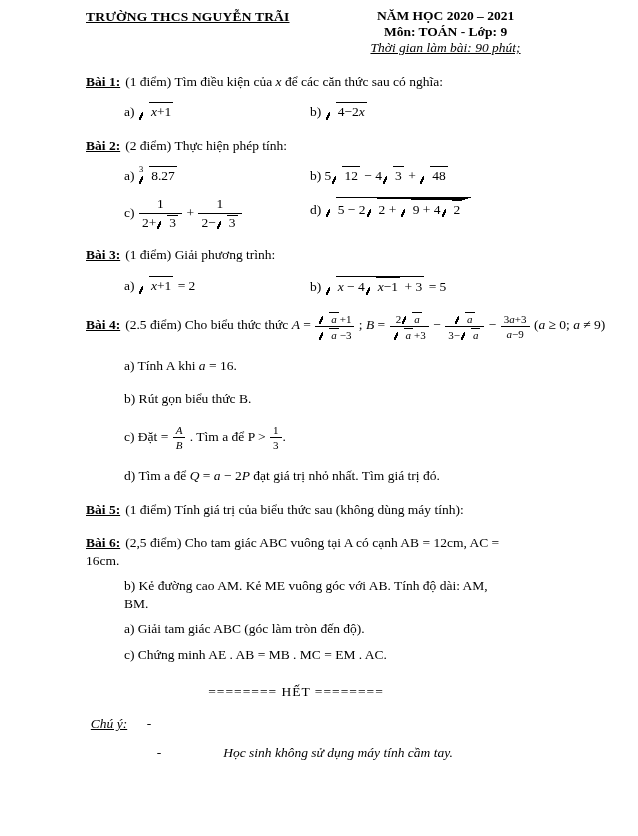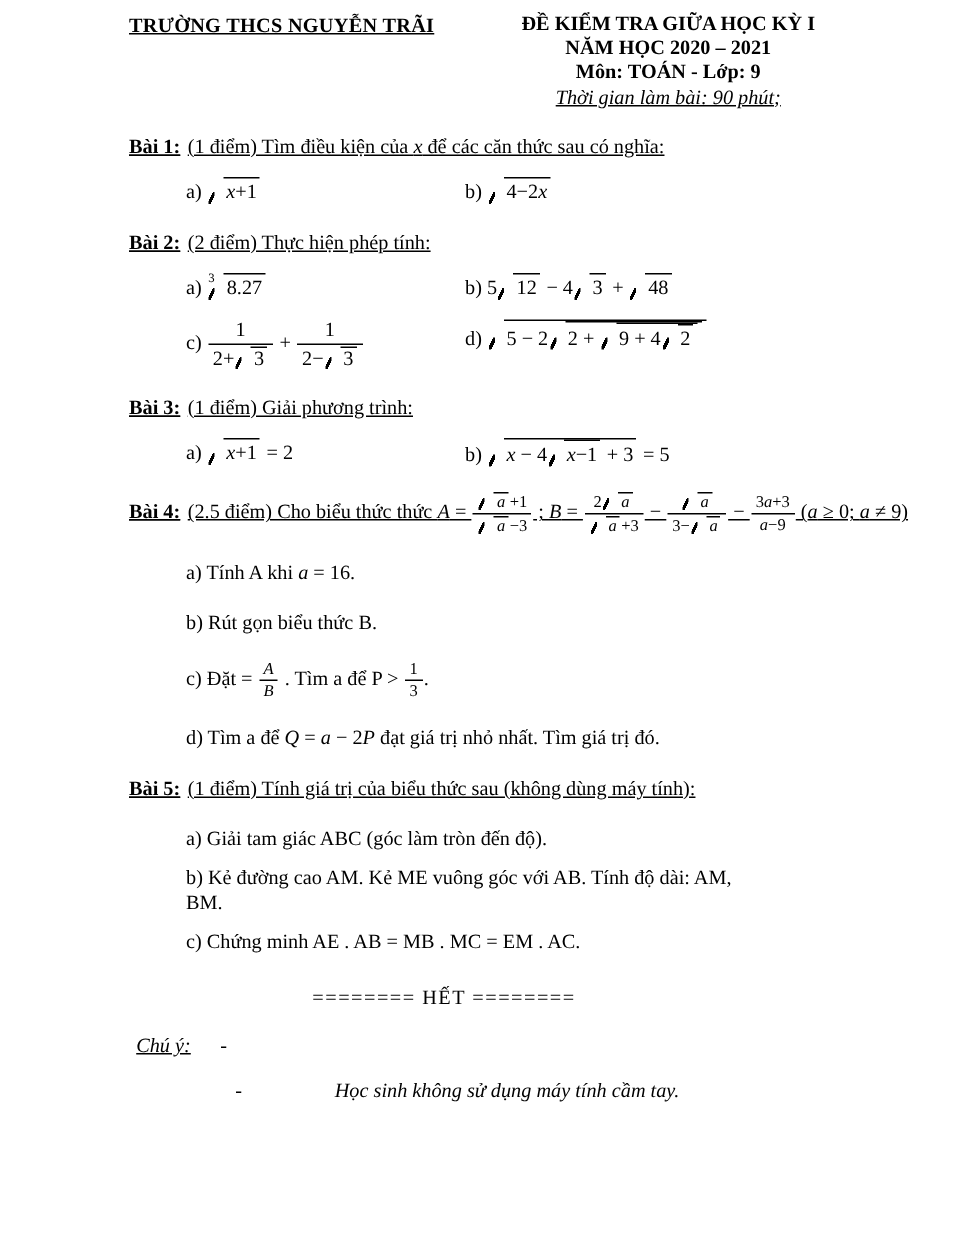--- a/index.html
+++ b/index.html
@@ -11,21 +11,21 @@
   .page{padding:8px 22px 0 86px;box-sizing:border-box;width:528px;}
 
   
   .header{display:flex;align-items:flex-start;}
   .school{font-weight:700;text-decoration:underline;white-space:nowrap;letter-spacing:.2px;}
   .title-block{margin-left:36px;text-align:center;font-weight:700;line-height:1.2;min-width:240px;}
   .title-block .t4{font-weight:400;font-style:italic;text-decoration:underline;}
 
   
   .sec{margin-top:16px;}
-  .sec-head{white-space:normal;text-decoration:underline;}
+  .sec-head{white-space:normal;}
   .b-label{font-weight:700;text-decoration:underline;margin-right:5px;}
   .row{display:flex;align-items:flex-start;margin-top:12px;}
   .col-a{margin-left:38px;flex:0 0 186px;}
   .col-b{flex:1;}
   .sub{margin-left:38px;margin-top:16px;}
   .sec4 .sec-head{white-space:nowrap;}
   .sec4 .frac{font-size:11px;}
   .sec5 .formula{margin-left:40px;margin-top:14px;}
   .sec6 .sub{margin-top:8px;}
 
@@ -56,21 +56,20 @@
   .note-text{flex:1;}
 </style>
 </head>
 <body>
 
 <div class="page">
 
   <div class="header">
     <div class="school">TRƯỜNG THCS NGUYỄN TRÃI</div>
     <div class="title-block">
-      <div>ĐỀ KIỂM TRA GIỮA HỌC KỲ I</div>
       <div>NĂM HỌC 2020 – 2021</div>
       <div>Môn: TOÁN - Lớp: 9</div>
       <div class="t4">Thời gian làm bài: 90 phút;</div>
     </div>
   </div>
 
   <div class="sec sec1">
     <div class="sec-head"><span class="b-label">Bài 1:</span><span>(1 điểm) Tìm điều kiện của <i>x</i> để các căn thức sau có nghĩa:</span></div>
     <div class="row">
       <div class="col-a">a) <span class="sqrt">
@@ -189,22 +188,23 @@
     <div class="sub">b) Rút gọn biểu thức B.</div>
     <div class="sub">c) Đặt = <span class="frac"><span class="num"><i>A</i></span><span class="den"><i>B</i></span></span> . Tìm a để P &gt; <span class="frac"><span class="num">1</span><span class="den">3</span></span>.</div>
     <div class="sub">d) Tìm a để <i>Q</i> = <i>a</i> − 2<i>P</i> đạt giá trị nhỏ nhất. Tìm giá trị đó.</div>
   </div>
 
   <div class="sec sec5">
     <div class="sec-head"><span class="b-label">Bài 5:</span><span>(1 điểm) Tính giá trị của biểu thức sau (không dùng máy tính):</span></div>
   </div>
 
   <div class="sec sec6">
+    <div class="sec-head"><span class="b-label">Bài 6:</span><span>(2,5 điểm) Cho tam giác ABC vuông tại A có cạnh AB = 12cm, AC = 16cm.</span></div>
+    <div class="sub">b) Kẻ đường cao AM. Kẻ ME vuông góc với AB. Tính độ dài: AM, BM.</div>
     <div class="sub">a) Giải tam giác ABC (góc làm tròn đến độ).</div>
-    <div class="sub">b) Kẻ đường cao AM. Kẻ ME vuông góc với AB. Tính độ dài: AM, BM.</div>
     <div class="sub">c) Chứng minh AE . AB = MB . MC = EM . AC.</div>
   </div>
 
   <div class="end-line">======== HẾT ========</div>
 
   <div class="notes">
     <div class="note-row">
       <span class="note-label">Chú ý:</span>
       <span class="note-dash">-</span>
     </div>

